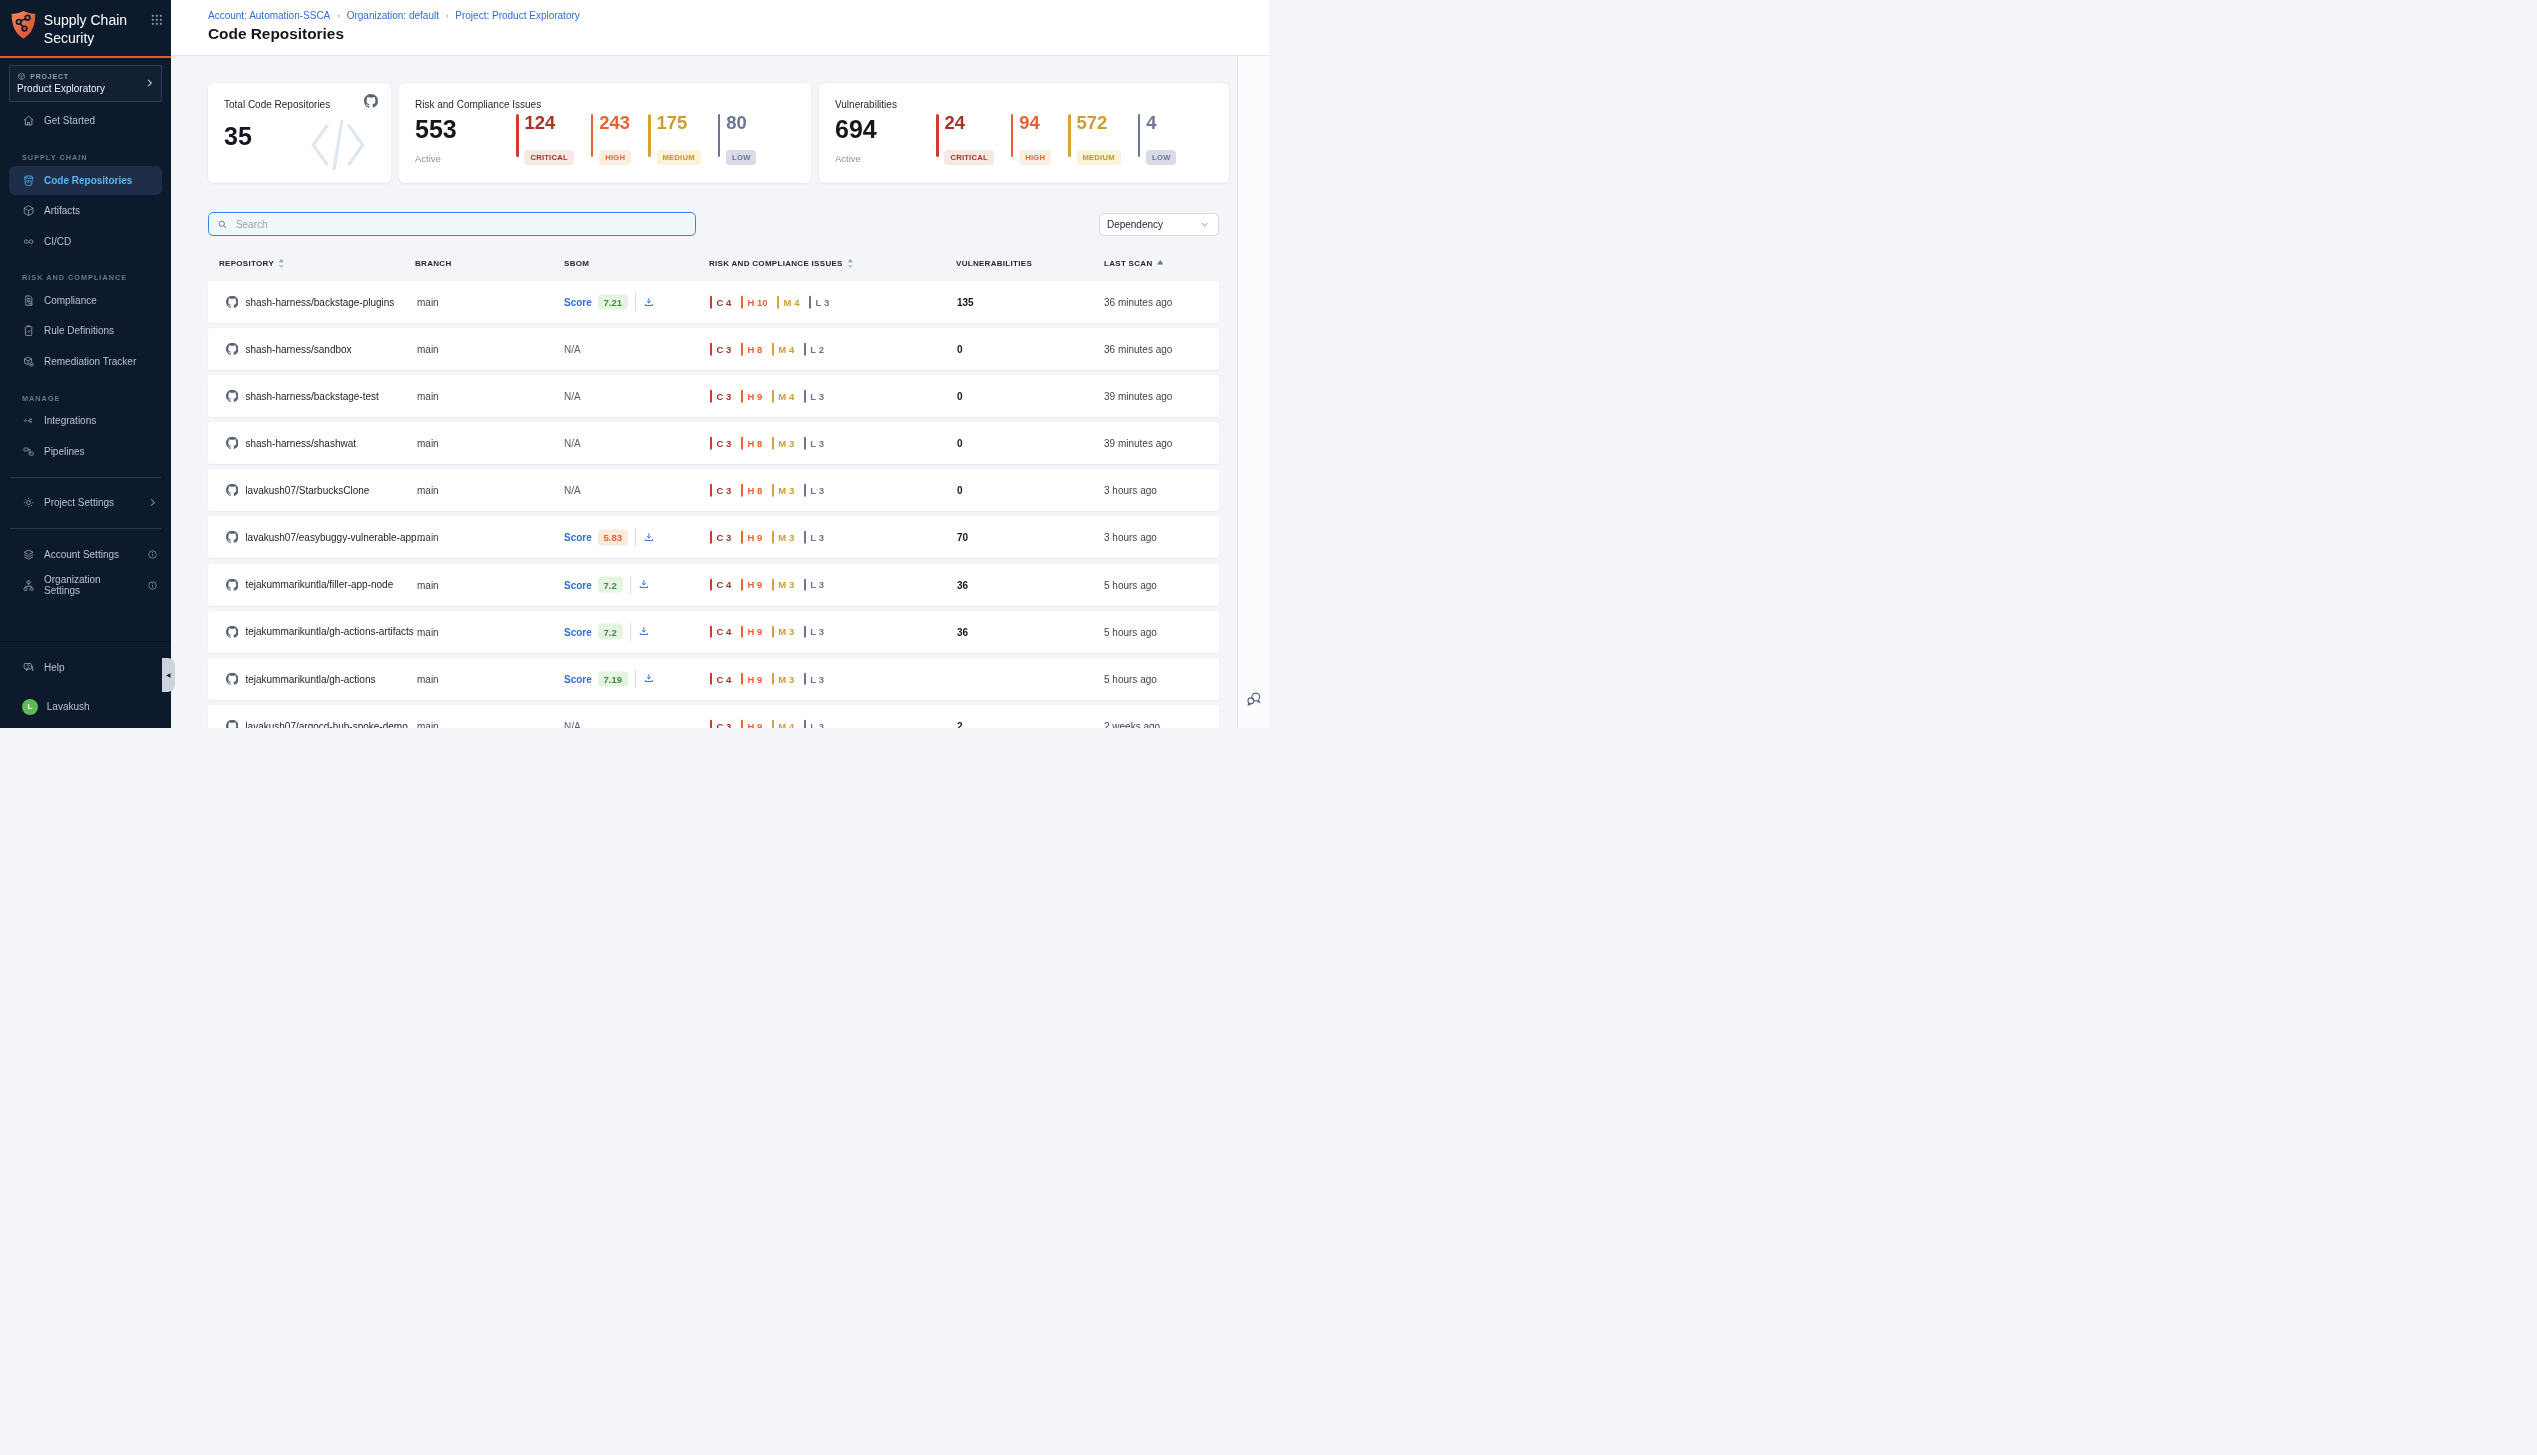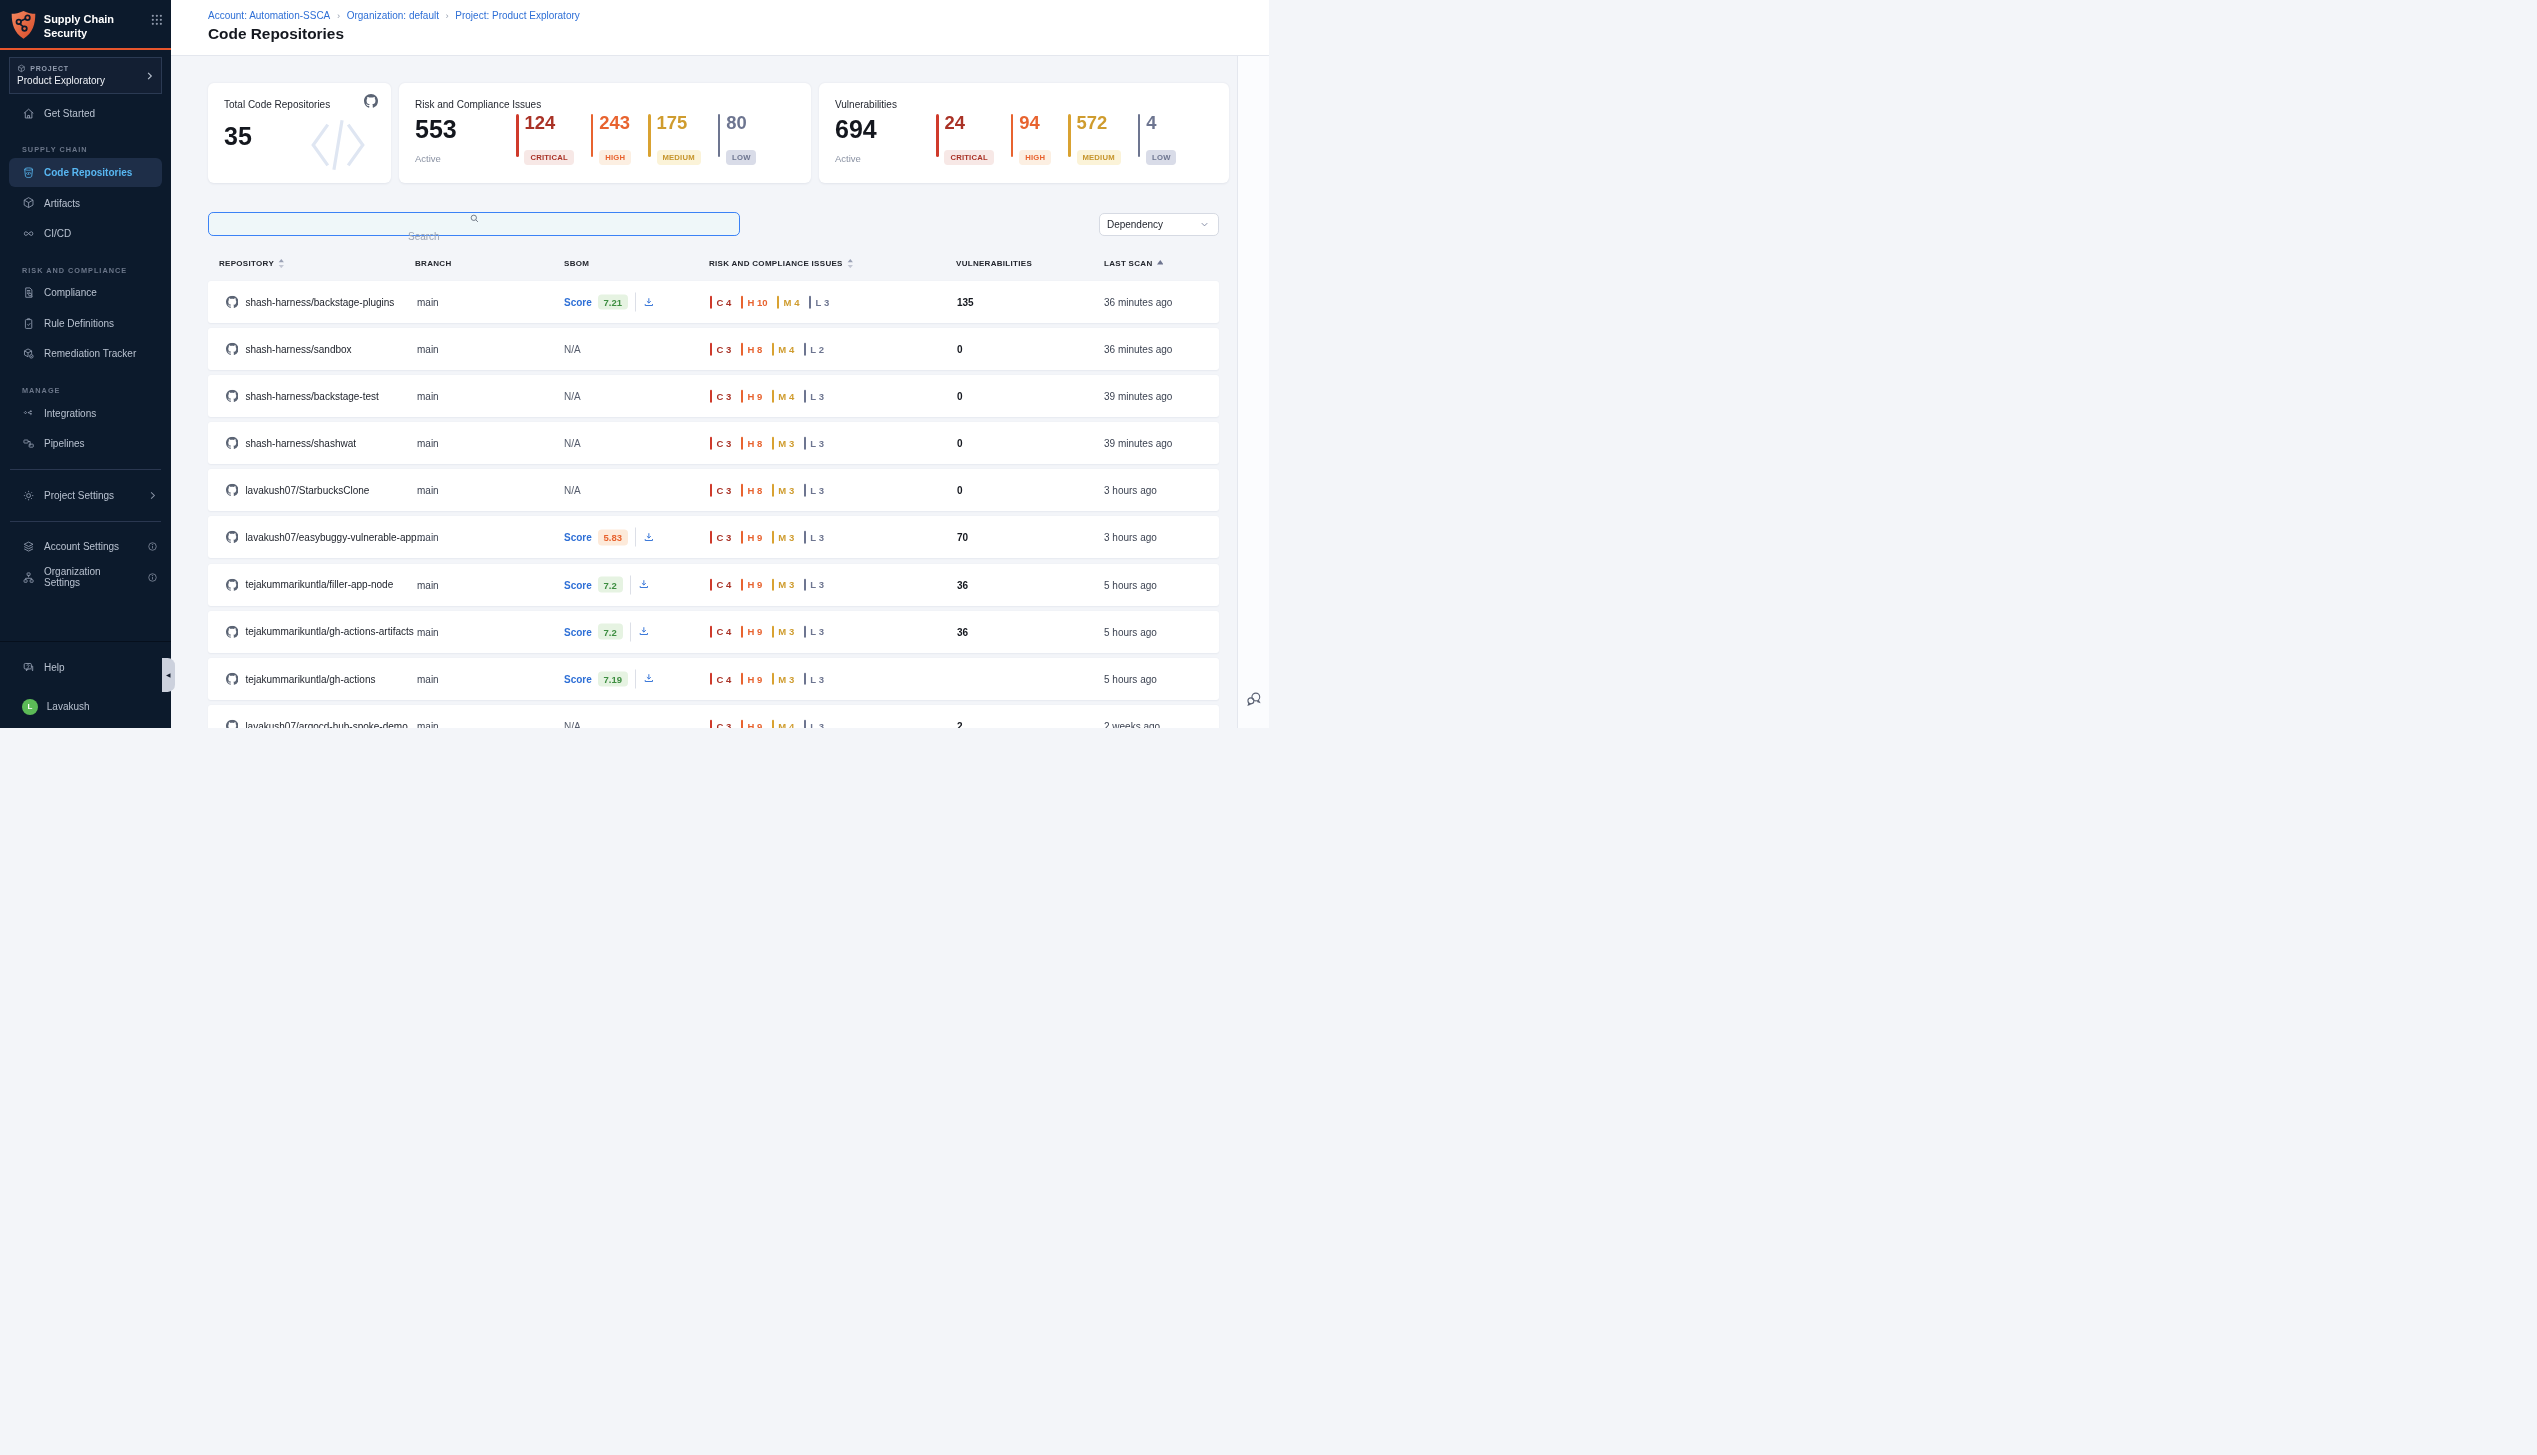--- a/index.html
+++ b/index.html
@@ -4,21 +4,21 @@
 <style>
   html,body{margin:0;padding:0;background:#f3f5f9;}
   .page{position:relative;width:1269px;height:728px;overflow:hidden;background:#f3f5f9;
         font-family:"Liberation Sans","DejaVu Sans",sans-serif;-webkit-font-smoothing:antialiased;}
   svg{display:block}
 
   
   .sidebar{position:absolute;left:0;top:0;width:171px;height:728px;background:#0c1a2c;z-index:5;}
   .brand{display:flex;align-items:flex-start;gap:7.3px;padding:9.5px 8.8px 8px 9.5px;}
   .brand-logo{width:27px;height:30px;flex:none;}
-  .brand-title{flex:1;font-size:11px;font-weight:700;color:#ffffff;line-height:1.28;padding-top:2.2px;}
+  .brand-title{flex:1;font-size:14px;font-weight:400;color:#ffffff;line-height:1.28;padding-top:2.2px;}
   .grid-icon{width:11.7px;height:11.7px;color:#8d97a9;margin-top:4.4px;cursor:pointer;}
   .brand-underline{height:2.2px;background:#e8562d;}
   .project-card{margin:7.3px 8.8px 0;background:#131f33;border:0.7px solid #2b3a53;border-radius:0;
                 height:37px;position:relative;padding:5.9px 7.3px;box-sizing:border-box;cursor:pointer;}
   .project-kicker{display:flex;align-items:center;gap:4.4px;font-size:7px;font-weight:700;
                   letter-spacing:0.8px;color:#939db0;}
   .project-kicker .pk-icon{width:8.8px;height:8.8px;color:#939db0;}
   .project-name{font-size:10px;color:#eef1f6;margin-top:2.2px;}
   .project-chevron{position:absolute;right:6.6px;top:50%;transform:translateY(-50%);width:11px;height:11px;color:#b9c2d0;}
   .nav{padding-top:4.4px;}
@@ -74,23 +74,23 @@
   .t-critical .sev-badge{background:#f7e8e6;color:#a93226}
   .t-high .sev-num{color:#e8632f}.t-high .sev-bar{background:#e8632f}
   .t-high .sev-badge{background:#fcefe2;color:#e8632f}
   .t-medium .sev-num{color:#cf9c2e}.t-medium .sev-bar{background:#d9a231}
   .t-medium .sev-badge{background:#fbf3d8;color:#c6952c}
   .t-low .sev-num{color:#6d7590}.t-low .sev-bar{background:#6d7590}
   .t-low .sev-badge{background:#d9dce8;color:#6d7590}
 
   
   .toolbar{position:absolute;left:37px;top:156px;right:18.4px;height:25px;}
-  .search{position:absolute;left:0;top:0;width:532px;height:24px;box-sizing:border-box;
+  .search{position:absolute;left:0;top:0;width:488px;height:24px;box-sizing:border-box;
           border:1.1px solid #3b82f6;background:#eff7f9;border-radius:5.1px;display:flex;
-          align-items:center;gap:5.9px;padding:0 8px;flex-direction:column;}
+          align-items:center;gap:5.9px;padding:0 8px;}
   .search .s-icon{width:11px;height:11px;color:#5b6372;flex:none;}
   .search input{flex:1;border:0;outline:none;background:transparent;font-size:10px;color:#2a2f3a;
                 font-family:"Liberation Sans","DejaVu Sans",sans-serif;}
   .search input::placeholder{color:#9aa3b2;}
   .filter{position:absolute;right:0;top:0.7px;width:120px;height:23px;box-sizing:border-box;background:#fff;
           border:0.7px solid #d6dae3;border-radius:5.1px;display:flex;align-items:center;
           justify-content:space-between;padding:0 7.3px;font-size:10px;color:#1e222b;cursor:pointer;}
   .filter .f-chev{width:11px;height:11px;color:#7d86a0;}
 
   

